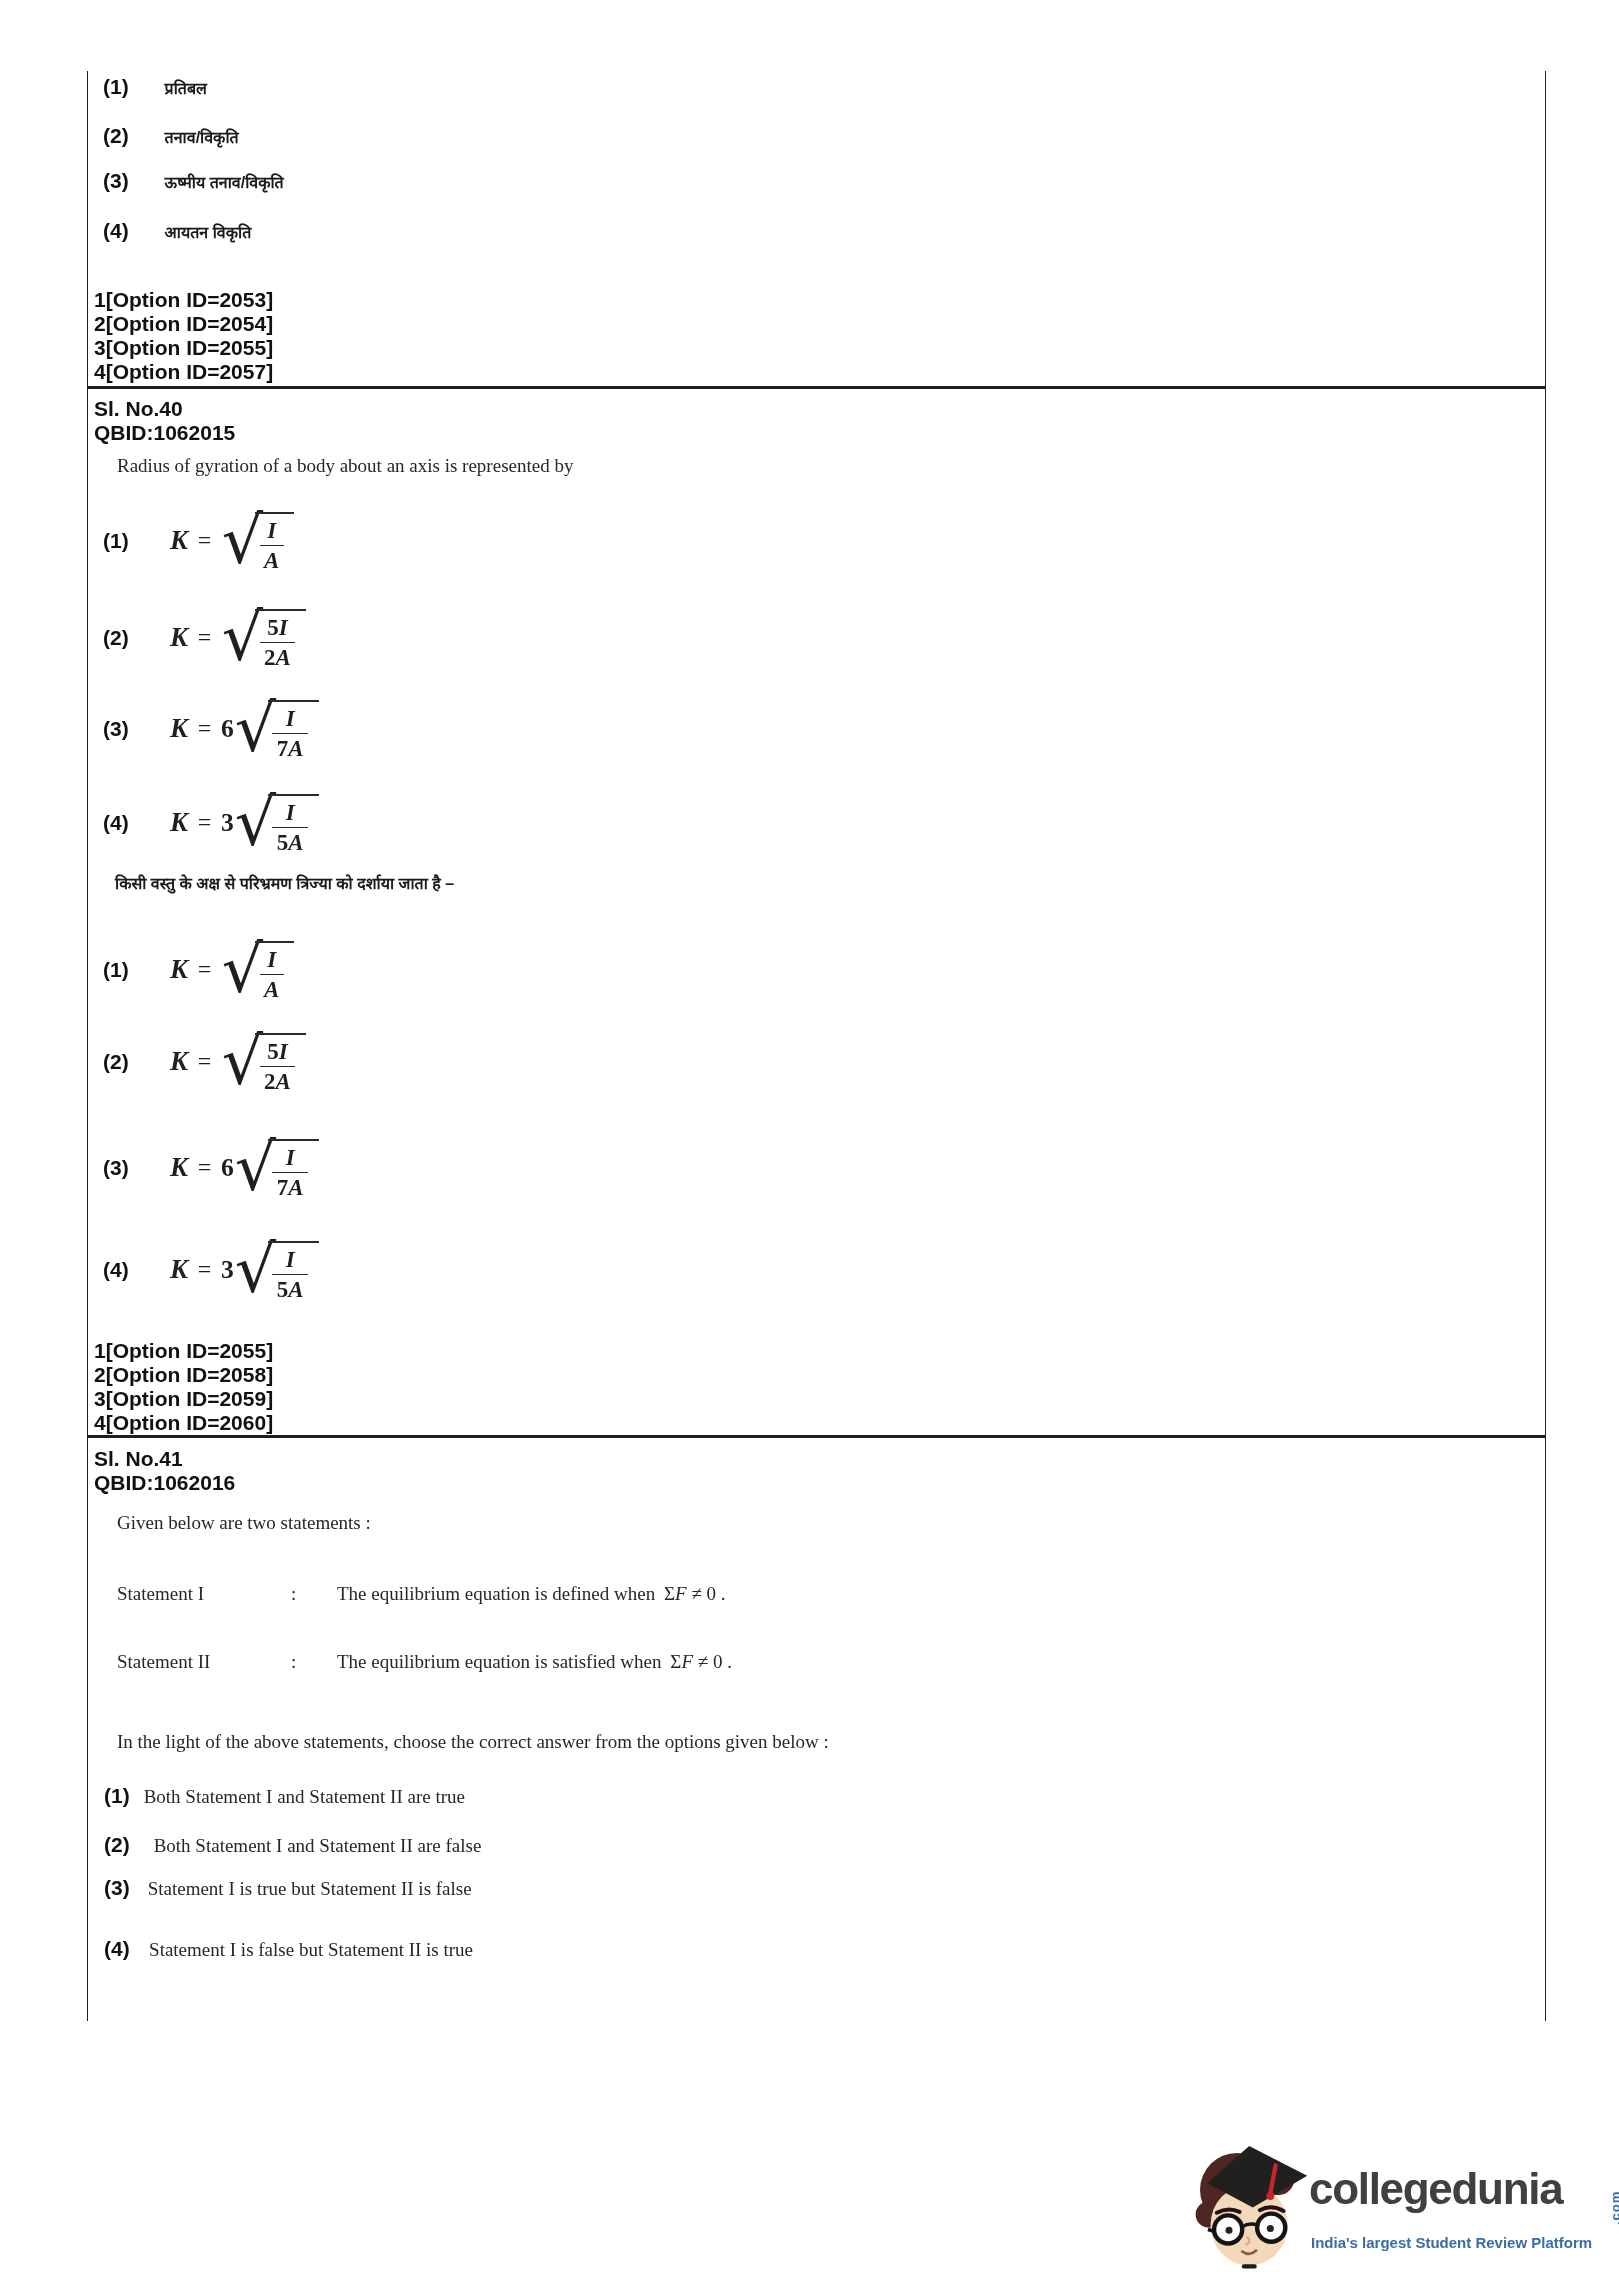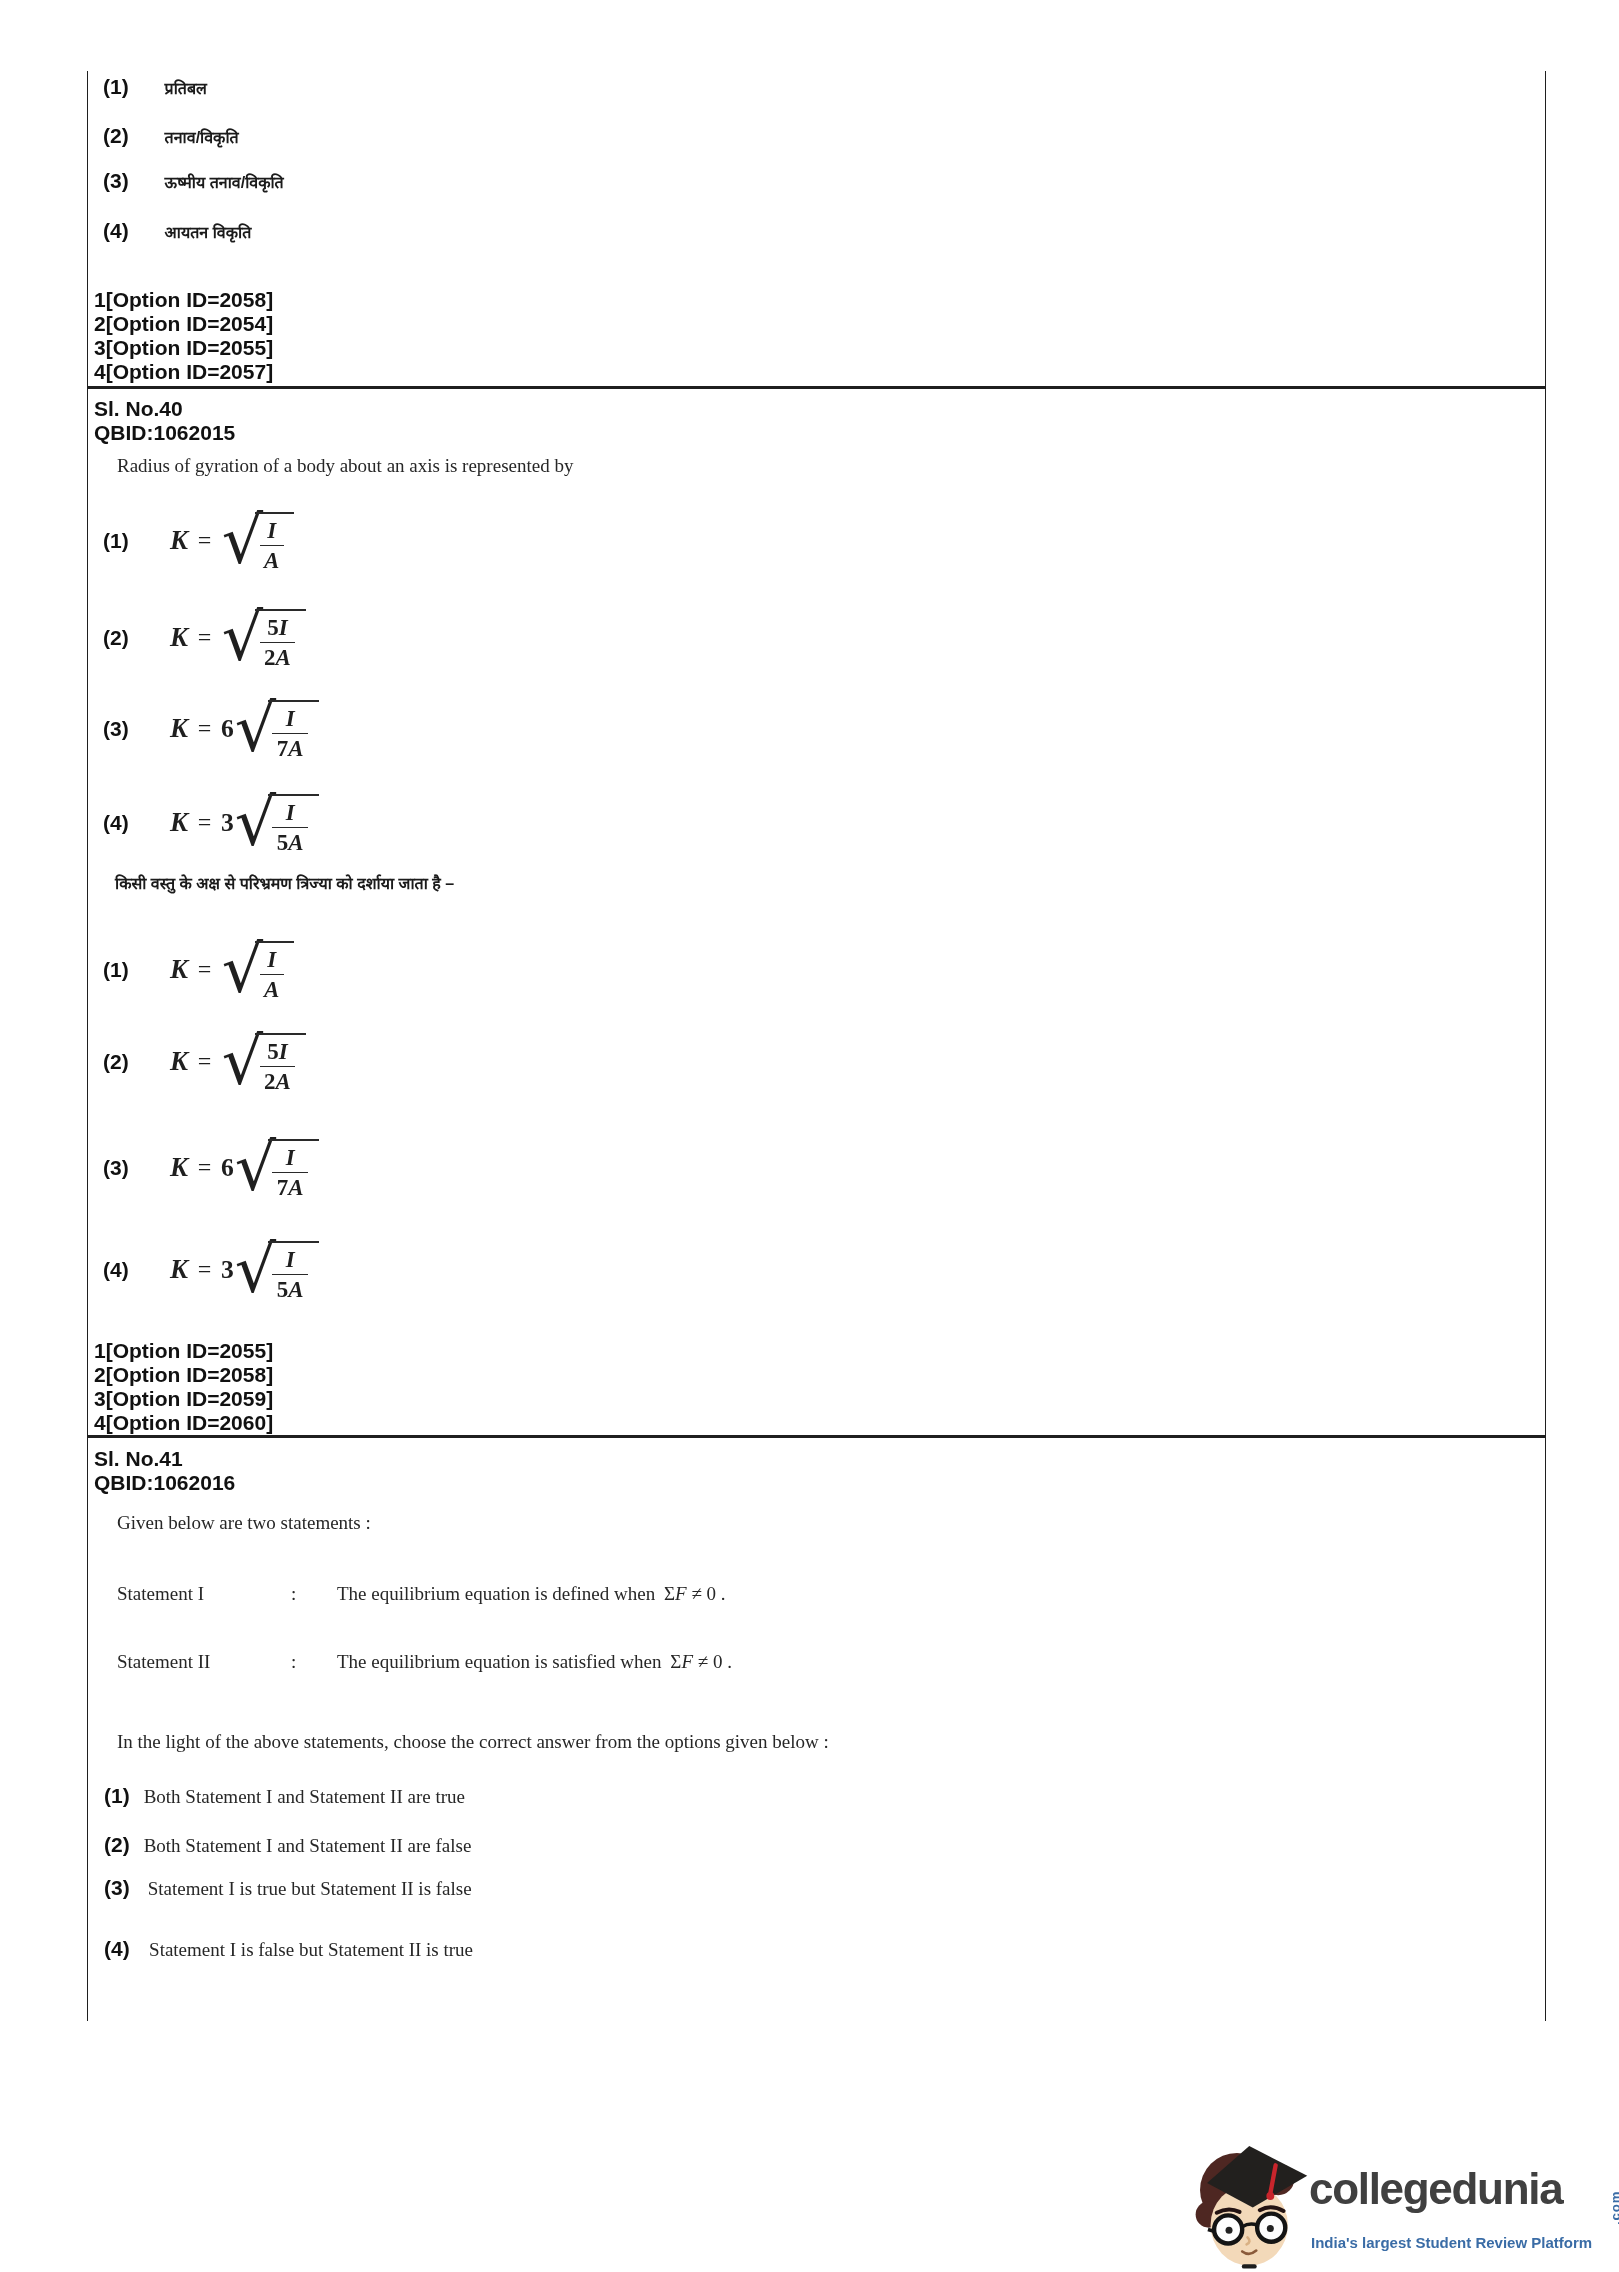--- a/index.html
+++ b/index.html
@@ -83,21 +83,21 @@
   <div class="row hoprow" style="top:169px">
     <span class="olabel">(3)</span>
     <span class="otext hin">ऊष्मीय तनाव/विकृति</span>
   </div>
   <div class="row hoprow" style="top:219px">
     <span class="olabel">(4)</span>
     <span class="otext hin">आयतन विकृति</span>
   </div>
 
   <div class="idblock meta" style="top:288px">
-    <div>1[Option ID=2058]</div>
+    <div>1[Option ID=2053]</div>
     <div>2[Option ID=2054]</div>
     <div>3[Option ID=2055]</div>
     <div>4[Option ID=2057]</div>
   </div>
 
   <div class="idblock meta" style="top:397px">
     <div>Sl. No.40</div>
     <div>QBID:1062015</div>
   </div>
 
@@ -269,21 +269,21 @@
   </div>
 
   <div class="abs ser" style="left:117px;top:1731px">In the light of the above statements, choose the correct answer from the options given below :</div>
 
   <div class="qorow" style="top:1784px">
     <span class="olabel">(1)</span>
     <span class="ser" style="margin-left:14px">Both Statement I and Statement II are true</span>
   </div>
   <div class="qorow" style="top:1833px">
     <span class="olabel">(2)</span>
-    <span class="ser" style="margin-left:14px">Both Statement I and Statement II are false</span>
+    <span class="ser" style="margin-left:24px">Both Statement I and Statement II are false</span>
   </div>
   <div class="qorow" style="top:1876px">
     <span class="olabel">(3)</span>
     <span class="ser" style="margin-left:18px">Statement I is true but Statement II is false</span>
   </div>
   <div class="qorow" style="top:1937px">
     <span class="olabel">(4)</span>
     <span class="ser" style="margin-left:19.4px">Statement I is false but Statement II is true</span>
   </div>
 

